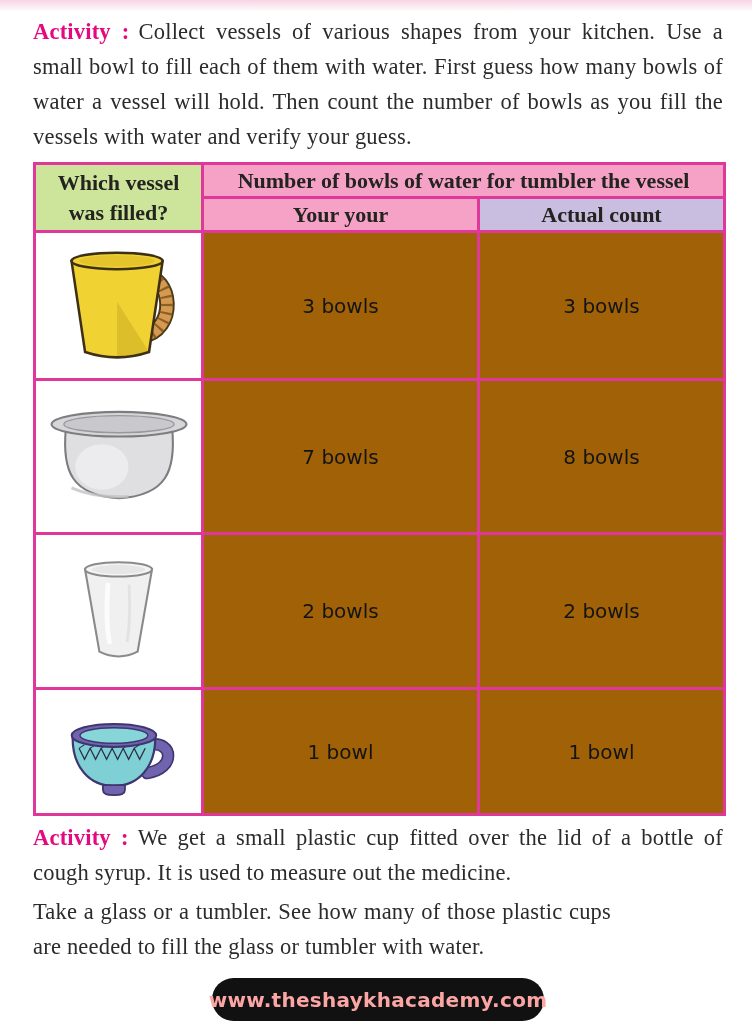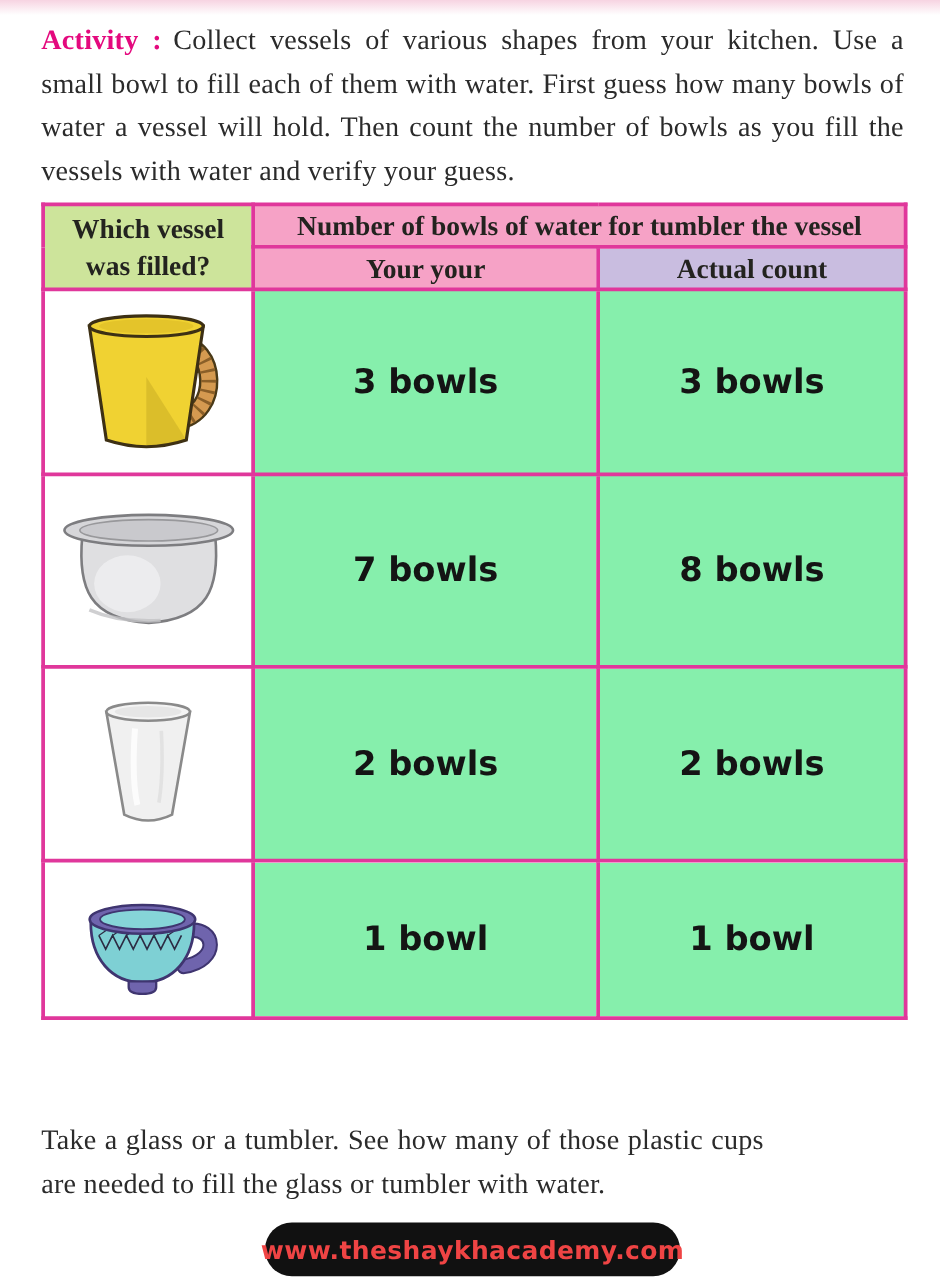--- a/index.html
+++ b/index.html
@@ -64,38 +64,38 @@
   .th-green{background:var(--green);padding:2px 8px;}
   .th-pink{background:var(--pink);}
   .th-purple{background:var(--purple);}
   .hrow{height:34px;}
   .row-1{height:148px;}
   .row-2{height:154px;margin-left:40px;}
   .row-3{height:155px;}
   .row-4{height:126px;margin-top:44px;}
   td.num{
     font-family:"DejaVu Sans", sans-serif;
-    font-weight:700;
-    font-size:27px;
+    font-weight:400;
+    font-size:20px;
     color:#141414;
-    background:#86efac;
+    background:#a16207;
   }
   td.vcell{background:#ffffff;}
   td.vcell svg{display:block;margin:0 auto;}
   
   .footer-pill{
     position:absolute;left:212px;top:978px;
     width:332px;height:43px;
     background:var(--footer);
     border-radius:22px;
     display:flex;align-items:center;justify-content:center;
     font-family:"DejaVu Sans", sans-serif;
     font-weight:700;
     font-size:20px;
-    color:#ef4444;
+    color:#fca5a5;
     letter-spacing:.3px;
   }
 </style>
 </head>
 <body>
 
 <div class="page">
   <div class="top-tint"></div>
 
   <p class="para p-intro"><span class="act-label">Activity :</span><span>Collect vessels of various shapes from your kitchen. Use a small bowl to fill each of them with water. First guess how many bowls of water a vessel will hold. Then count the number of bowls as you fill the vessels with water and verify your guess.</span></p>
@@ -182,19 +182,20 @@
               <path d="M50,86 h24 v5 q0,6 -12,6 q-12,0 -12,-6 Z" fill="#6f64ad" stroke="#3f3570" stroke-width="2"></path>
             </svg>
           </span>
         </td>
         <td class="num">1 bowl</td>
         <td class="num">1 bowl</td>
       </tr>
     </tbody>
   </table>
 
+  <p class="para p-activity2"><span class="act-label">Activity :</span><span>We get a small plastic cup fitted over the lid of a bottle of cough syrup. It is used to measure out the medicine.</span></p>
 
   <p class="para p-take">Take a glass or a tumbler. See how many of those plastic cups are needed to fill the glass or tumbler with water.</p>
 
   <div class="footer-pill">
     <span>www.theshaykhacademy.com</span>
   </div>
 </div>
 
 </body></html>

